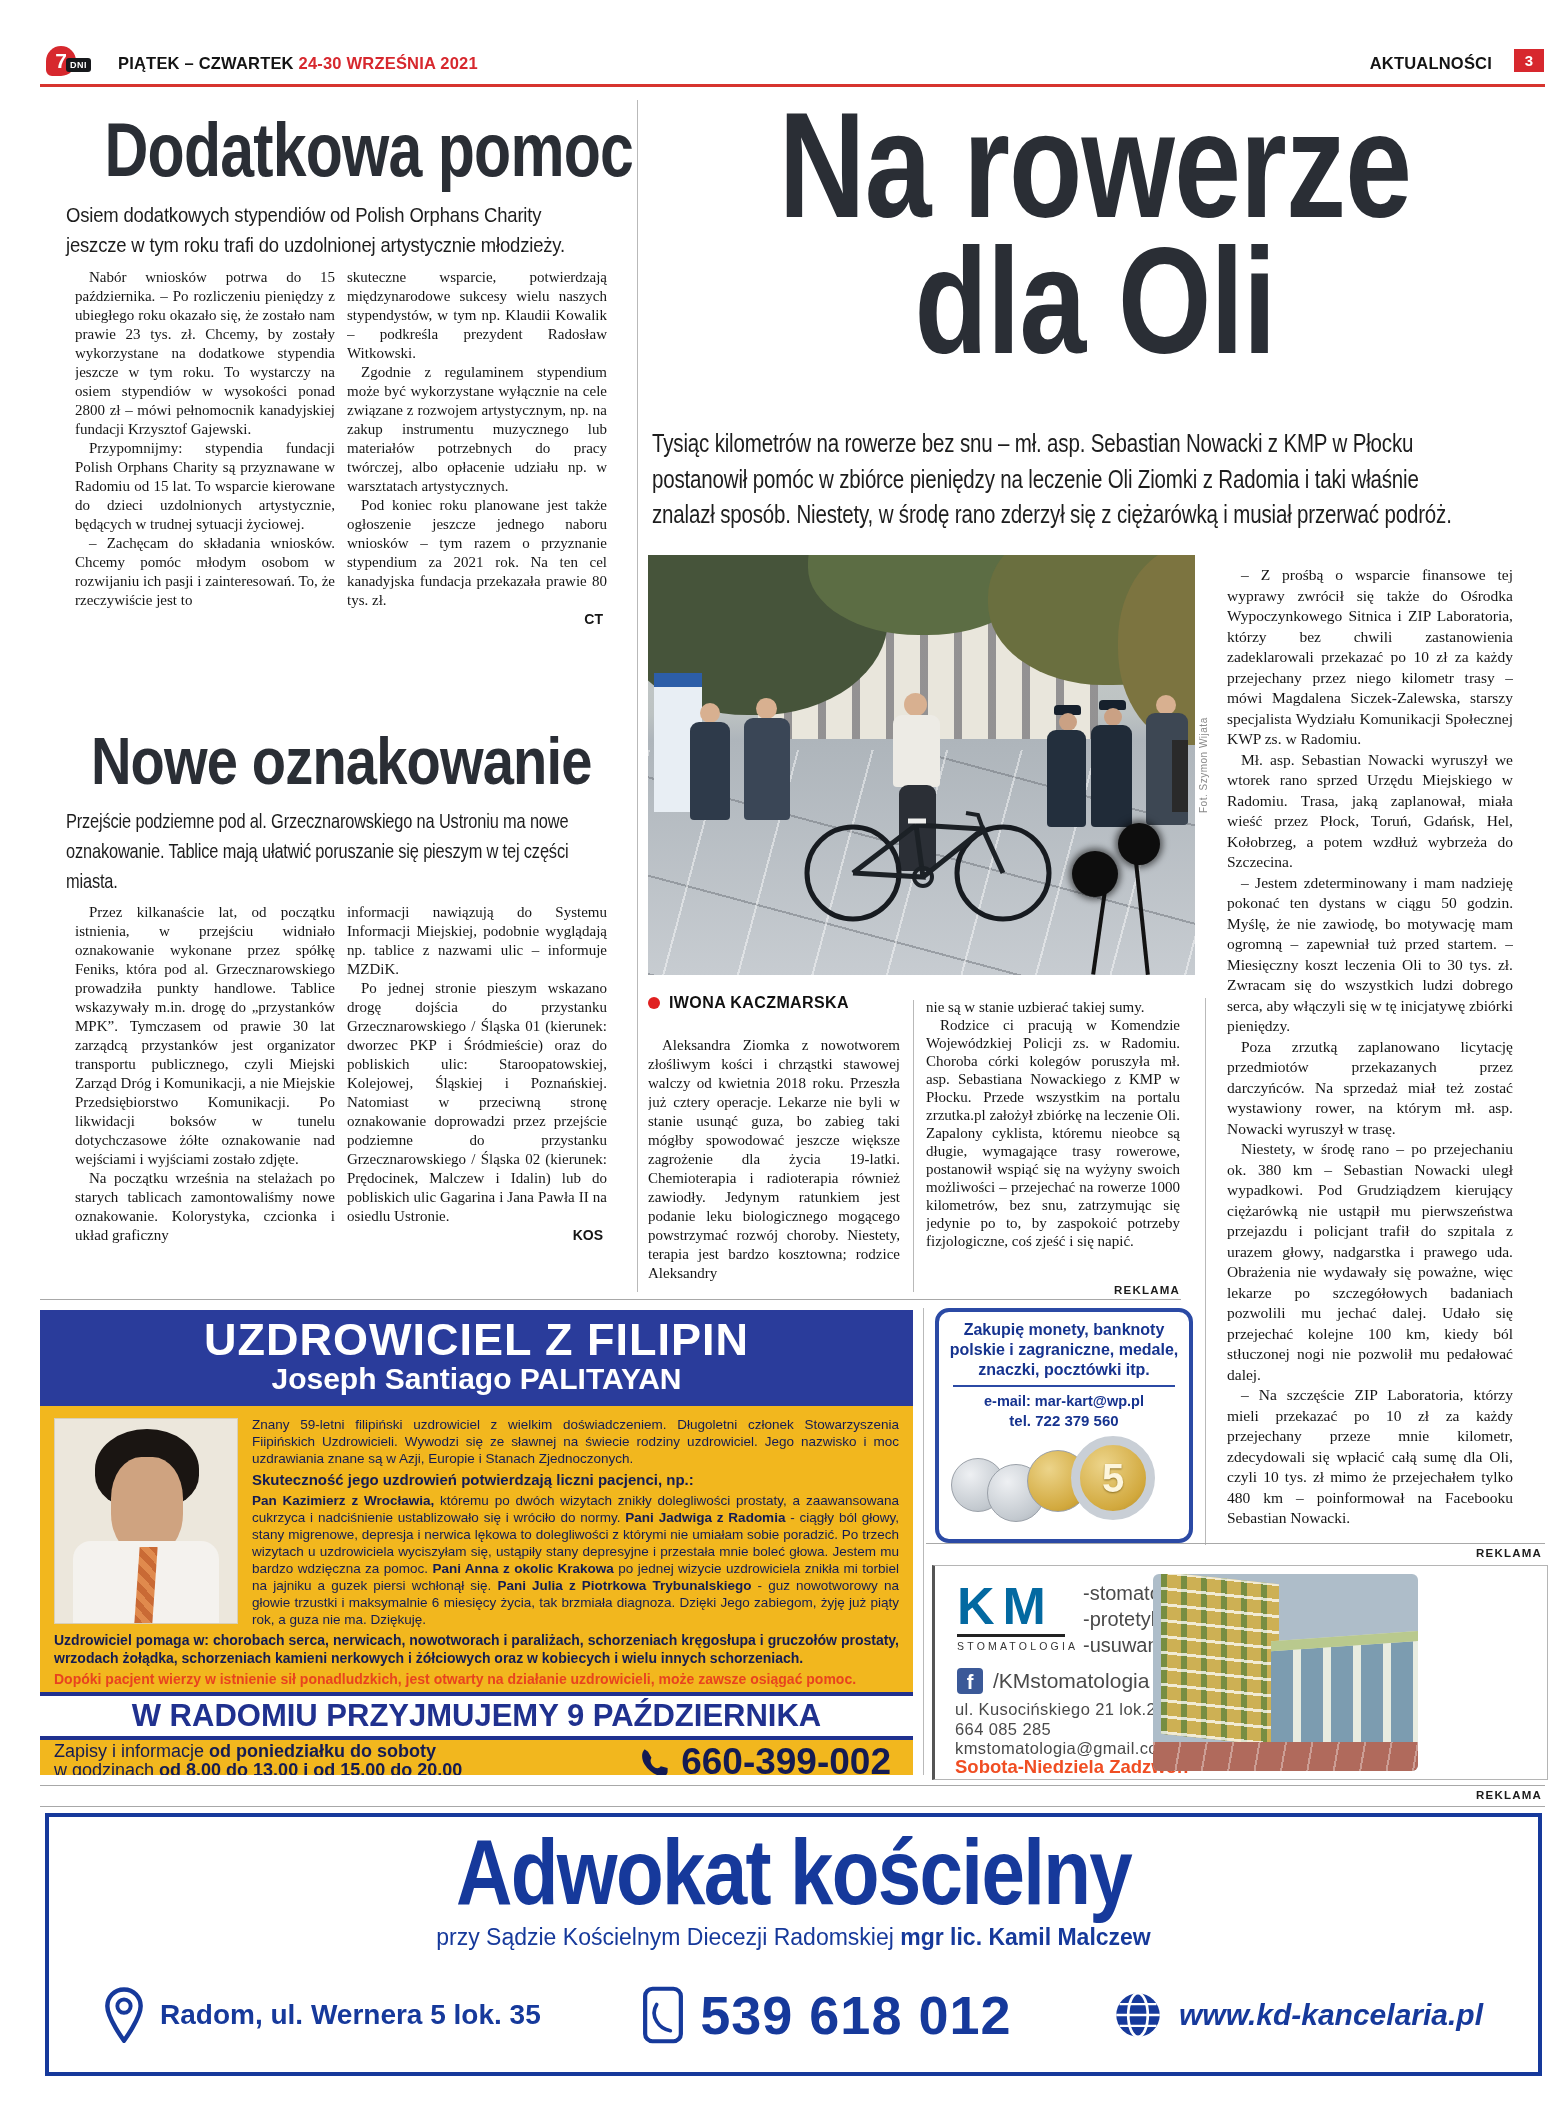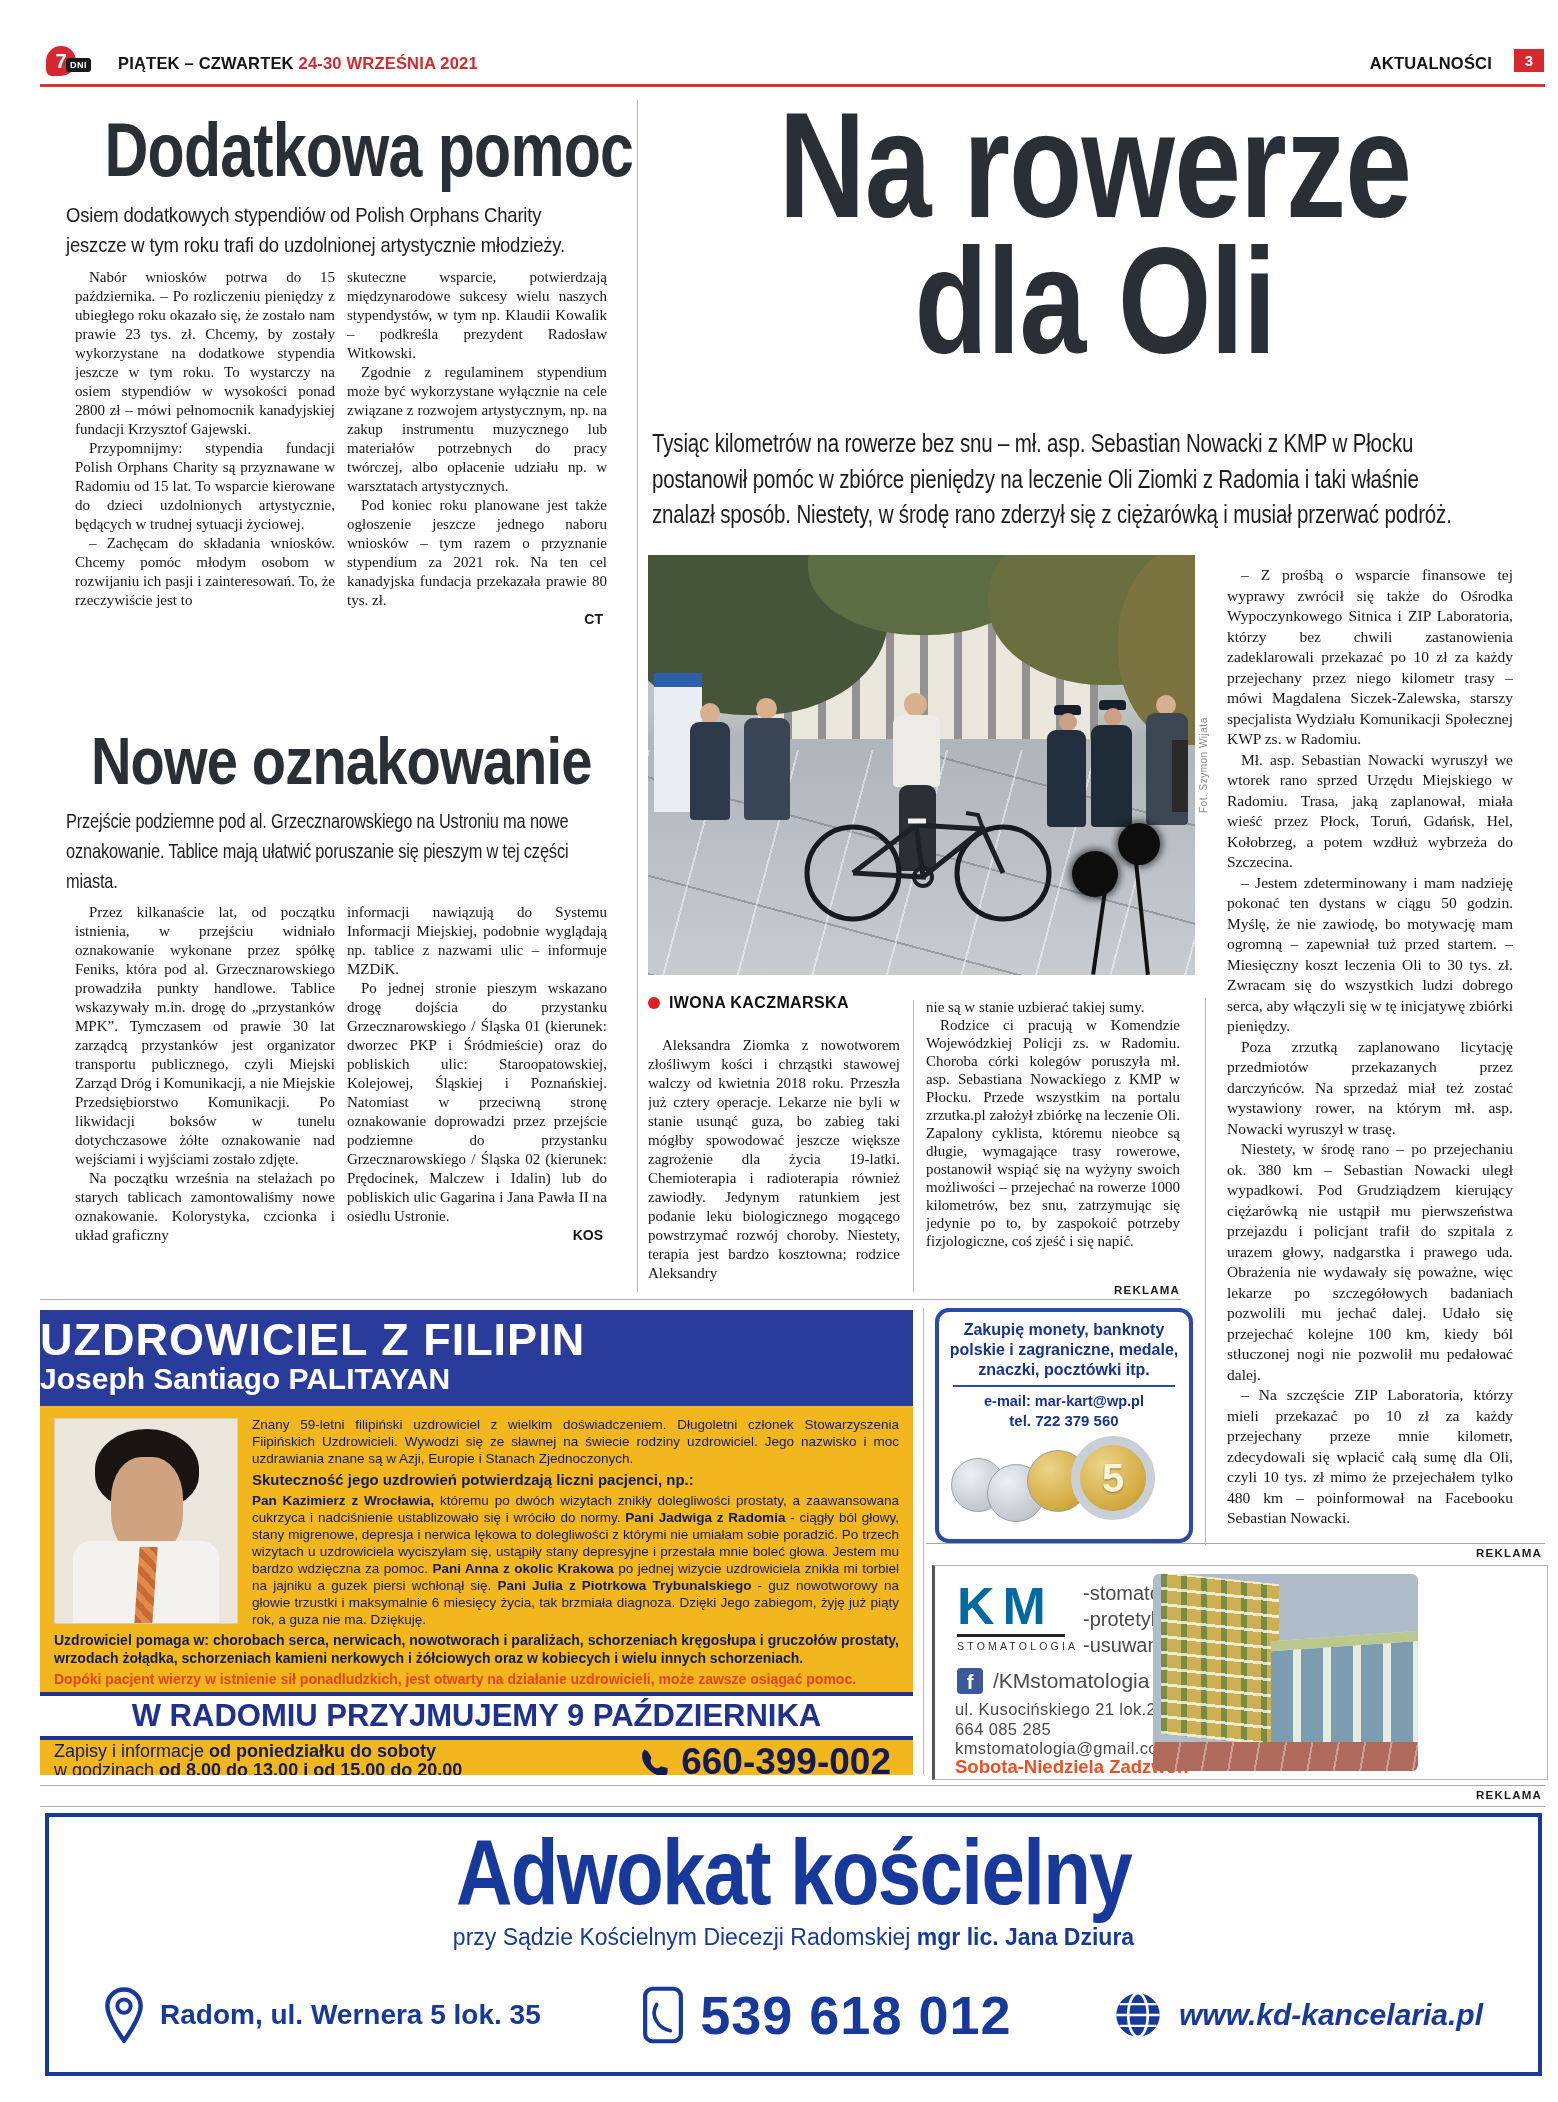--- a/index.html
+++ b/index.html
@@ -36,21 +36,21 @@
   .blob{position:absolute;border-radius:48%;}
   .head{position:absolute;border-radius:50%;background:#d8b090;}
   .bodyfig{position:absolute;border-radius:9px 9px 4px 4px;}
   .cap{position:absolute;border-radius:4px 4px 2px 2px;background:#16202c;}
   .micball{position:absolute;border-radius:50%;background:#0d0d0d;box-shadow:0 0 6px 3px rgba(10,10,10,.55);}
   .micstand{position:absolute;width:4px;background:#121212;}
   .credit{writing-mode:vertical-rl;transform:rotate(180deg);font-size:10px;color:#888;
           letter-spacing:.5px;text-align:center;}
   
   .uzd{background:#f2b71e;overflow:hidden;}
-  .uzd-band{background:#2a3c9b;color:#fff;}
+  .uzd-band{background:#2a3c9b;color:#fff;text-align:center;}
   .uzd-body{color:#141b52;font-size:13.5px;line-height:17px;text-align:justify;overflow:hidden;}
   .uzd-body p{margin:0 0 4px 0;}
   .healer{float:left;width:182px;height:204px;margin:2px 14px 4px 0;background:#ece7dc;
           position:relative;overflow:hidden;border:1px solid #d8cfb8;}
   .band2{background:#fff;border-top:4px solid #20318f;border-bottom:4px solid #20318f;
          color:#20318f;font-weight:bold;text-align:center;}
   .monety{border:4px solid #2b4aa5;border-radius:14px;background:#fff;color:#16338f;
           text-align:center;font-weight:bold;overflow:hidden;}
   .coin{position:absolute;border-radius:50%;border:1px solid #9aa0a8;
         background:radial-gradient(circle at 35% 30%,#eef0f3,#c3c9cf 70%,#a6adb5);}
@@ -275,21 +275,21 @@
       <div class="abs" style="left:118px;top:62px;width:150px;height:108px;background:#dfe3d2;border-top:10px solid #b9c98e;transform:skewY(-4deg);
            background-image:repeating-linear-gradient(90deg,#7c9cb0 0 22px,#e8ece0 22px 30px);"></div>
       <div class="abs" style="left:0;top:168px;width:265px;height:29px;background:#b06a5c;
            background-image:repeating-linear-gradient(100deg,rgba(255,255,255,.35) 0 2px,transparent 2px 26px);"></div>
     </div>
   </div>
 
   <div class="abs adw" style="left:45px;top:1813px;width:1489px;height:255px;">
     <div class="hl" style="margin-top:12px;font-size:92px;color:#16399b;letter-spacing:-2px;transform:scaleX(.85);line-height:.95;">Adwokat kościelny</div>
     <div style="text-align:center;font-size:23px;margin-top:8px;color:#16399b;">
-      <span>przy Sądzie Kościelnym Diecezji Radomskiej </span><span class="b">mgr lic. Jana Dziura</span>
+      <span>przy Sądzie Kościelnym Diecezji Radomskiej </span><span class="b">mgr lic. Kamil Malczew</span>
     </div>
     <div class="adw-row" style="margin-top:22px;height:84px;">
       <div class="grp">
         <svg width="40" height="56" viewBox="0 0 36 50">
           <path d="M18 2 C9 2 3 9 3 17 c0 11 15 31 15 31 s15 -20 15 -31 C33 9 27 2 18 2 z" fill="none" stroke="#16399b" stroke-width="4"></path>
           <circle cx="18" cy="17" r="6" fill="none" stroke="#16399b" stroke-width="3.5"></circle>
         </svg>
         <span class="b" style="font-size:28px;">Radom, ul. Wernera 5 lok. 35</span>
       </div>
       <div class="grp">

